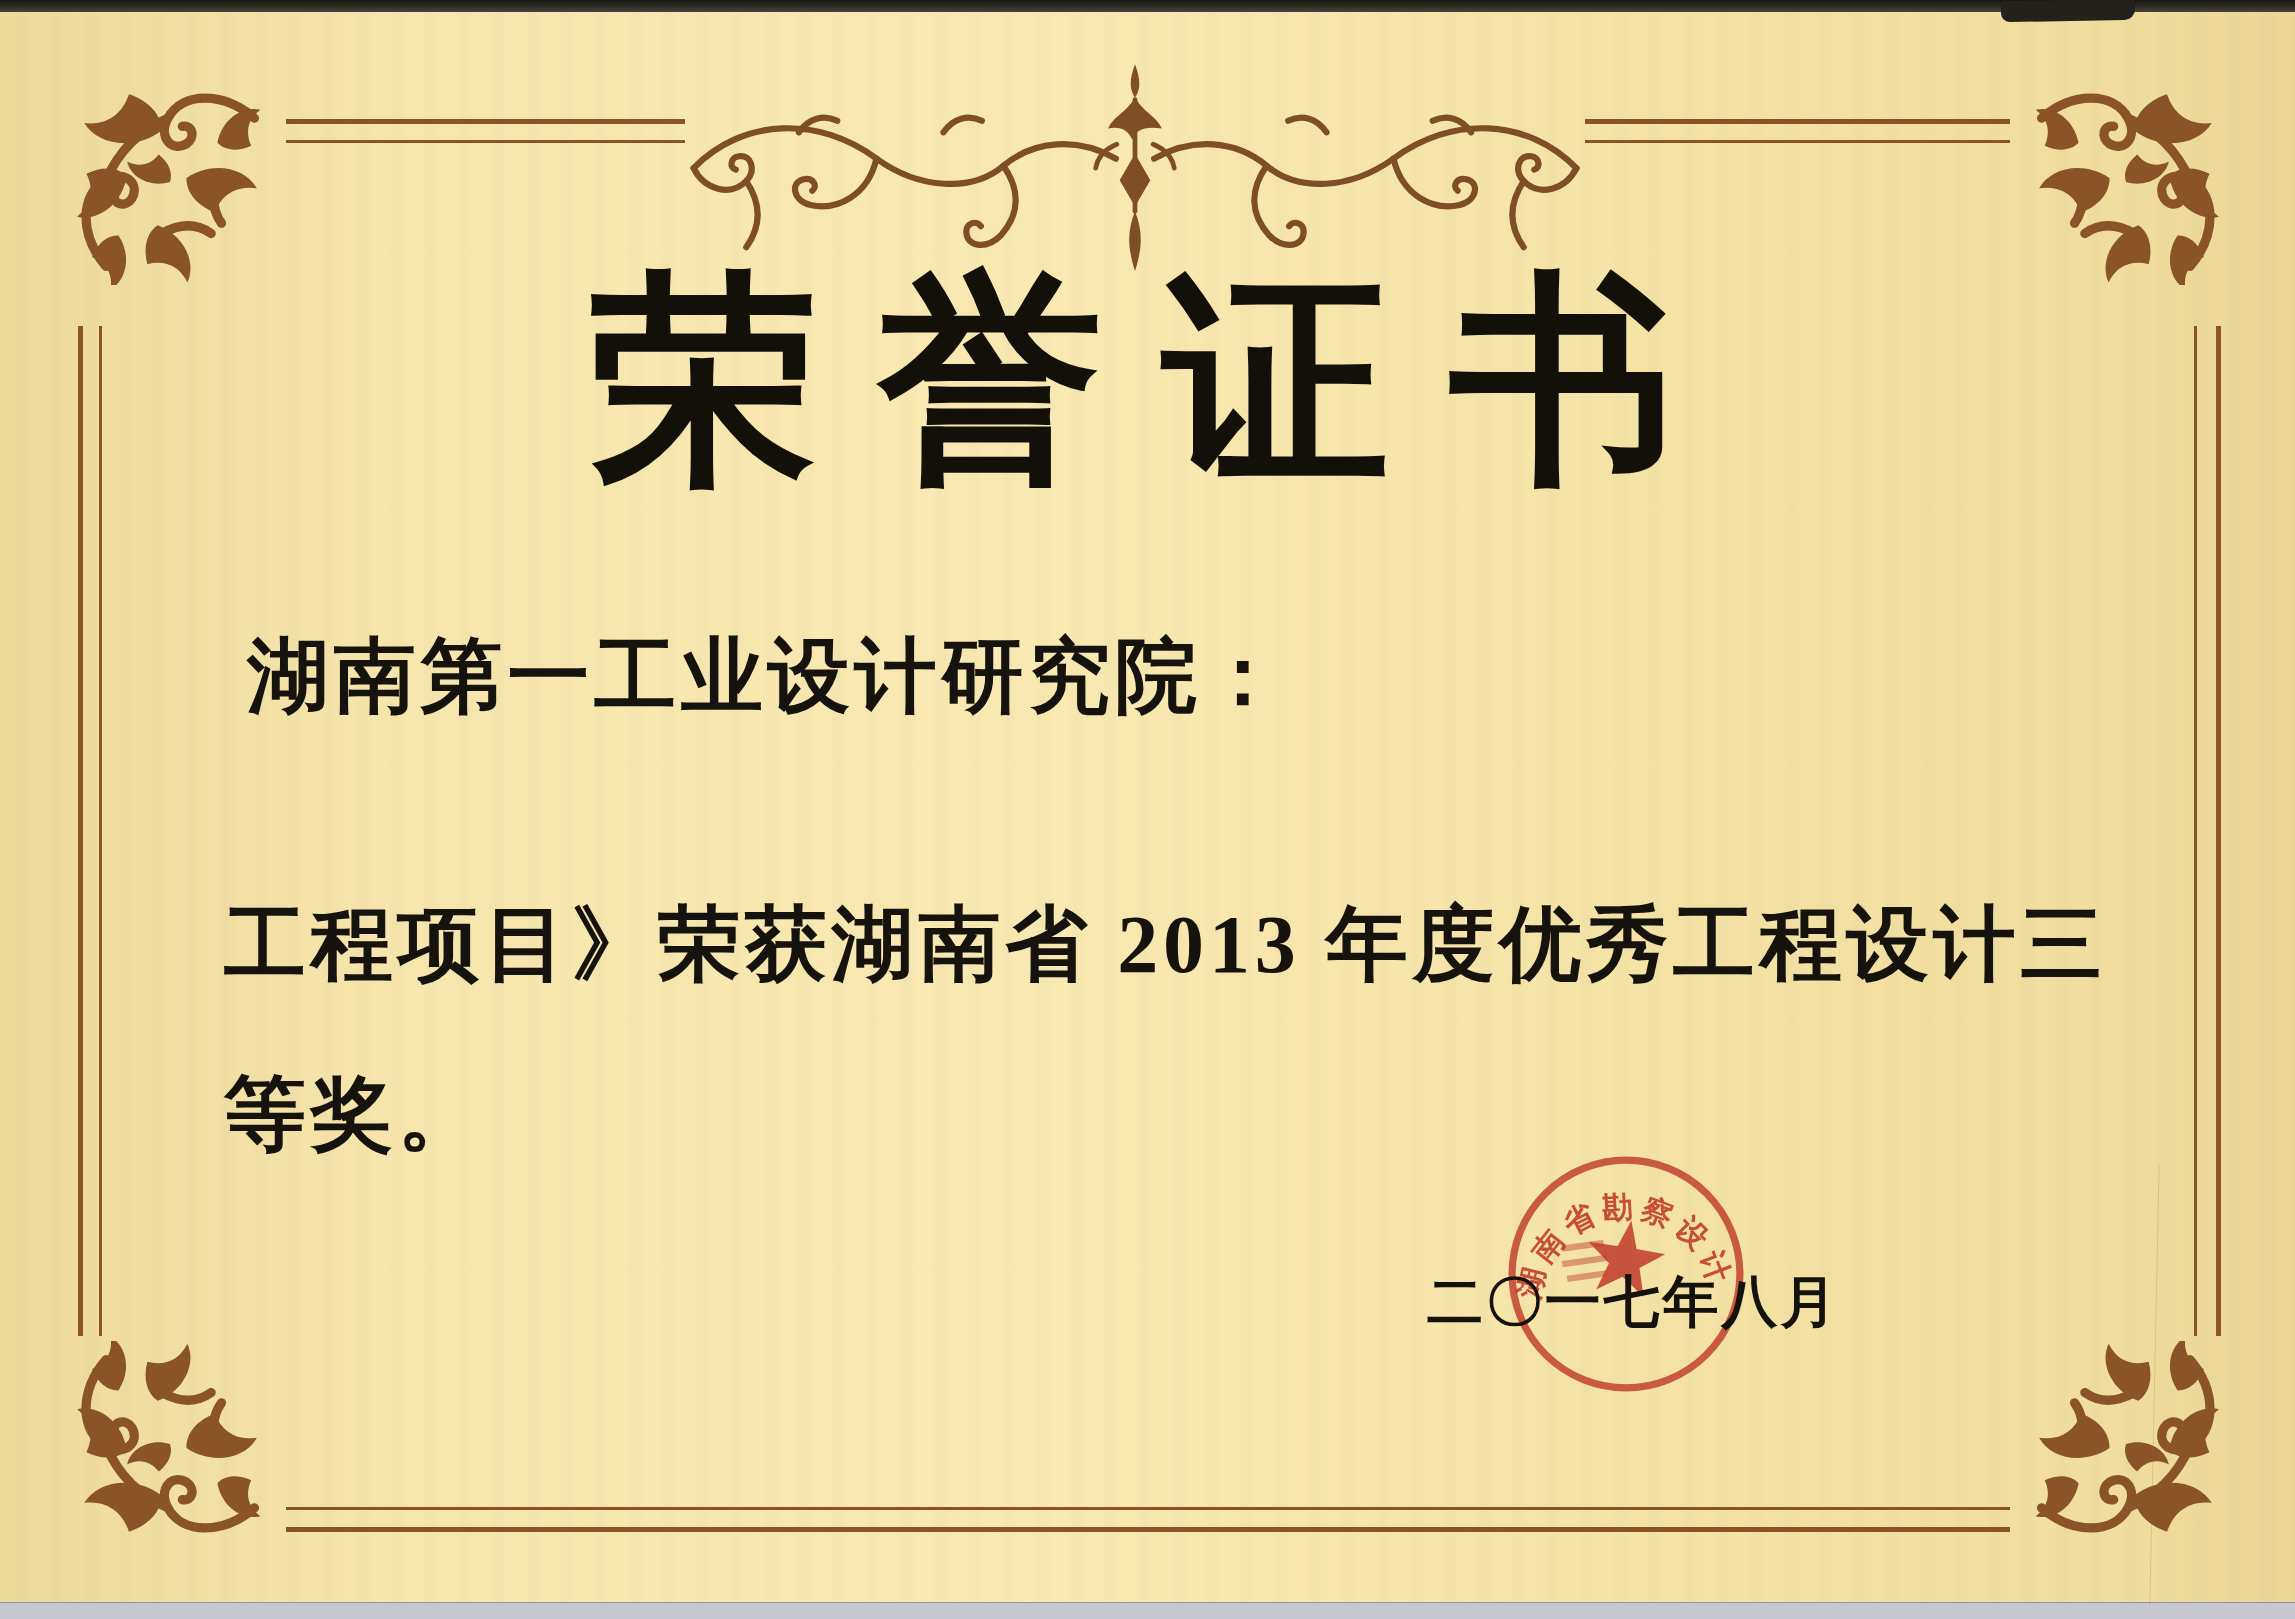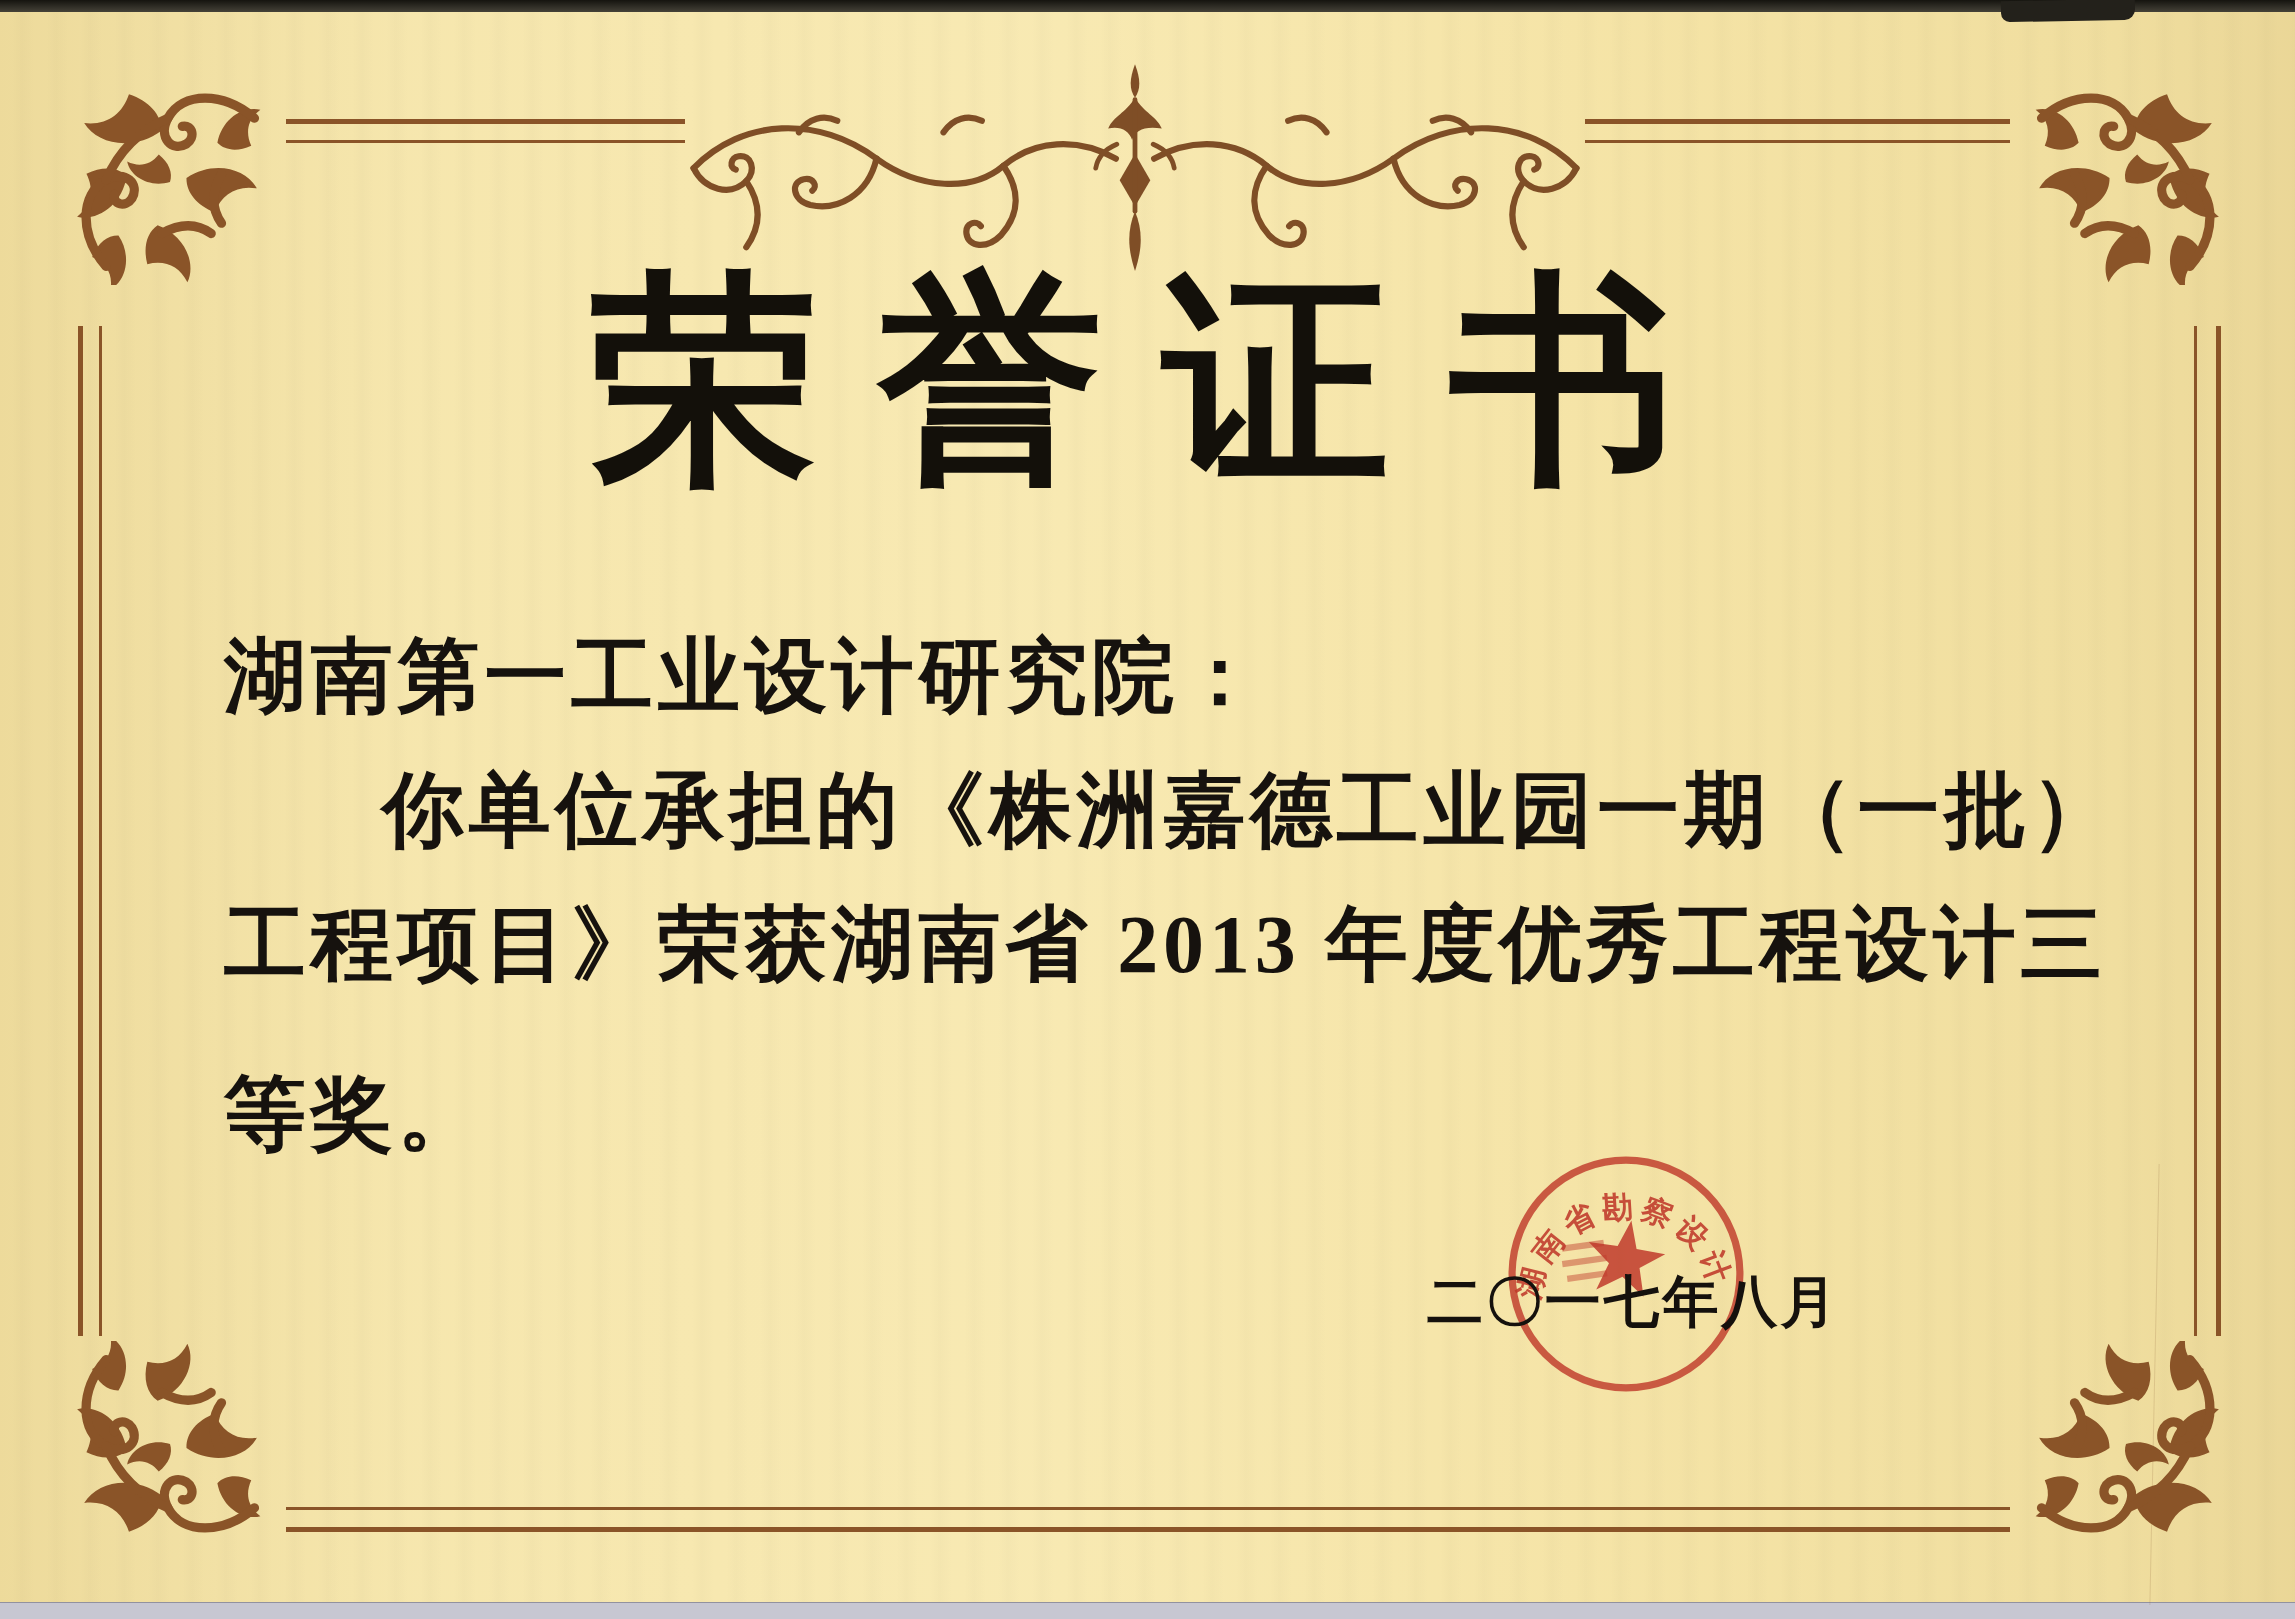--- a/index.html
+++ b/index.html
@@ -38,21 +38,21 @@
     position:absolute;left:591px;top:262px;
     font-family:"DejaVu Sans","Liberation Sans",sans-serif;
     font-weight:900;font-size:226px;line-height:1.04;
     letter-spacing:60px;color:#13100a;white-space:nowrap;
   }
   .bodyline{
     position:absolute;left:224px;
     font-size:82px;line-height:1.2;font-weight:600;
     color:#16120e;letter-spacing:4.8px;white-space:nowrap;
   }
-  .l1{top:628px;}
+  .l1{top:628px;margin-left:23px;}
   .l2{top:762px;text-indent:158px;}
   .l3{top:896px;}
   .l4{top:1030px;margin-top:36px;}
   .date{
     position:absolute;left:1427px;top:1265px;
     font-size:56px;font-weight:700;color:#15110d;
     letter-spacing:2.9px;white-space:nowrap;z-index:6;
   }
   .seal{position:absolute;left:1492px;top:1140px;width:268px;height:268px;z-index:5;}
   .seal svg{width:100%;height:100%;display:block;}
@@ -192,21 +192,20 @@
         <path d="M940,112 L940,345"></path>
         <path d="M902,205 C878,215 862,232 858,255"></path>
         <path d="M978,205 C1002,215 1018,232 1022,255"></path>
       </g>
     </svg>
   </div>
 
   <div class="title">荣誉证书</div>
 
   <div class="bodyline l1">湖南第一工业设计研究院：</div>
-  <div class="bodyline l2">你单位承担的《株洲嘉德工业园一期（一批）</div>
   <div class="bodyline l3">工程项目》荣获湖南省 2013 年度优秀工程设计三</div>
   <div class="bodyline l4">等奖。</div>
 
   <div class="seal">
     <svg viewBox="0 0 560 560">
       <defs>
         <path id="sealArc" d="M 100,342 A 180,180 0 1 1 460,342"></path>
       </defs>
       <circle cx="280" cy="280" r="238" fill="none" stroke="#c03a2b" stroke-width="15" opacity="0.82"></circle>
       <polygon points="0,-85 20,-27.5 80.8,-26.3 32.3,10.5 50,68.8 0,34 -50,68.8 -32.3,10.5 -80.8,-26.3 -20,-27.5" transform="translate(278,252) rotate(9)" fill="#c03a2b" opacity="0.85"></polygon>

